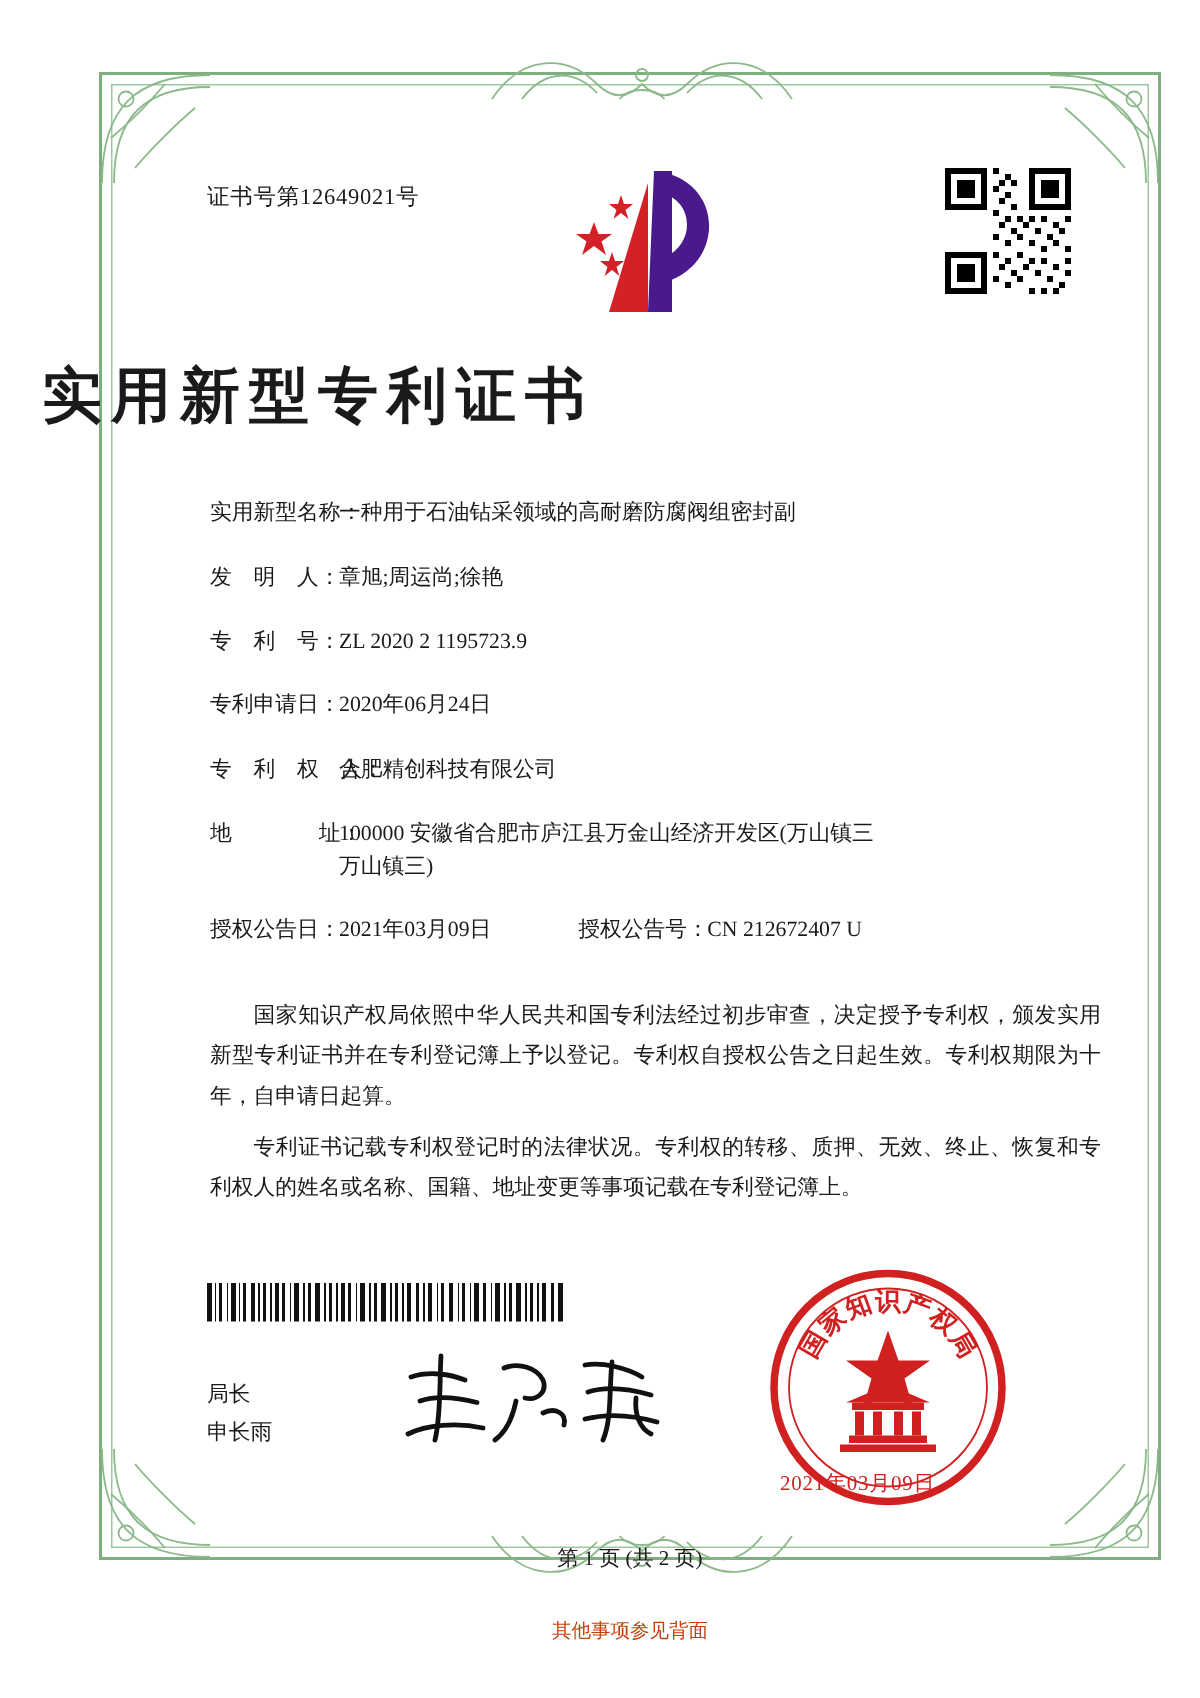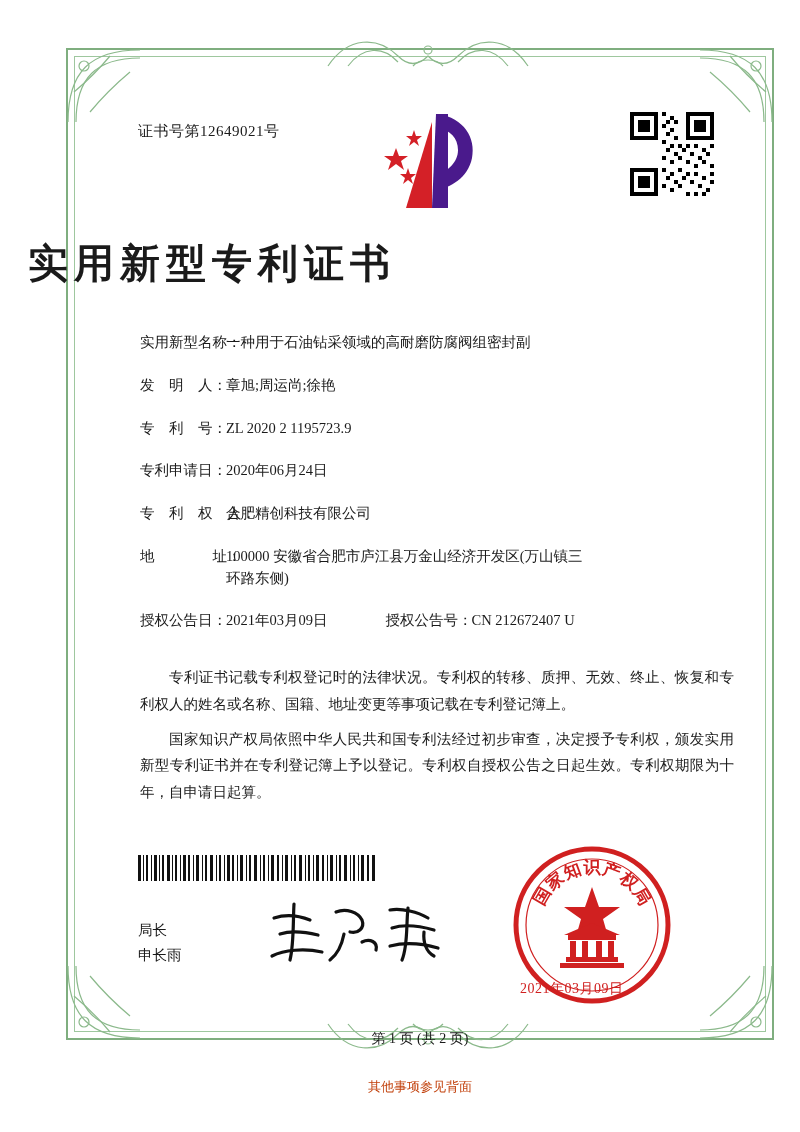--- a/index.html
+++ b/index.html
@@ -375,38 +375,38 @@
 
     <div class="field-row">
       <span class="field-label">专　利　权　人：</span>
       <span class="field-value">合肥精创科技有限公司</span>
     </div>
 
     <div class="field-row">
       <span class="field-label">地　　　　址：</span>
       <span class="field-value">
         <span class="l1">100000 安徽省合肥市庐江县万金山经济开发区(万山镇三</span>
-        <span class="l2">环路东侧)</span>
+        <span class="l2">万山镇三)</span>
       </span>
     </div>
 
     <div class="field-row row-inline">
       <span class="field-label">授权公告日：</span>
       <span>2021年03月09日</span>
       <span class="inline-second">
         <span class="field-label">授权公告号：</span>
         <span>CN 212672407 U</span>
       </span>
     </div>
 
   </div>
 
   <div class="paragraphs">
+    <p>国家知识产权局依照中华人民共和国专利法经过初步审查，决定授予专利权，颁发实用新型专利证书并在专利登记簿上予以登记。专利权自授权公告之日起生效。专利权期限为十年，自申请日起算。</p>
     <p>专利证书记载专利权登记时的法律状况。专利权的转移、质押、无效、终止、恢复和专利权人的姓名或名称、国籍、地址变更等事项记载在专利登记簿上。</p>
-    <p>国家知识产权局依照中华人民共和国专利法经过初步审查，决定授予专利权，颁发实用新型专利证书并在专利登记簿上予以登记。专利权自授权公告之日起生效。专利权期限为十年，自申请日起算。</p>
   </div>
 
   <svg class="barcode" viewBox="0 0 240 26" shape-rendering="crispEdges">
     <g fill="#111">
       <rect x="0" y="0" width="3" height="26"></rect>
         <rect x="5" y="0" width="1" height="26"></rect>
       <rect x="8" y="0" width="2" height="26"></rect>
         <rect x="13" y="0" width="1" height="26"></rect>
       <rect x="16" y="0" width="3" height="26"></rect>
         <rect x="21" y="0" width="1" height="26"></rect>

